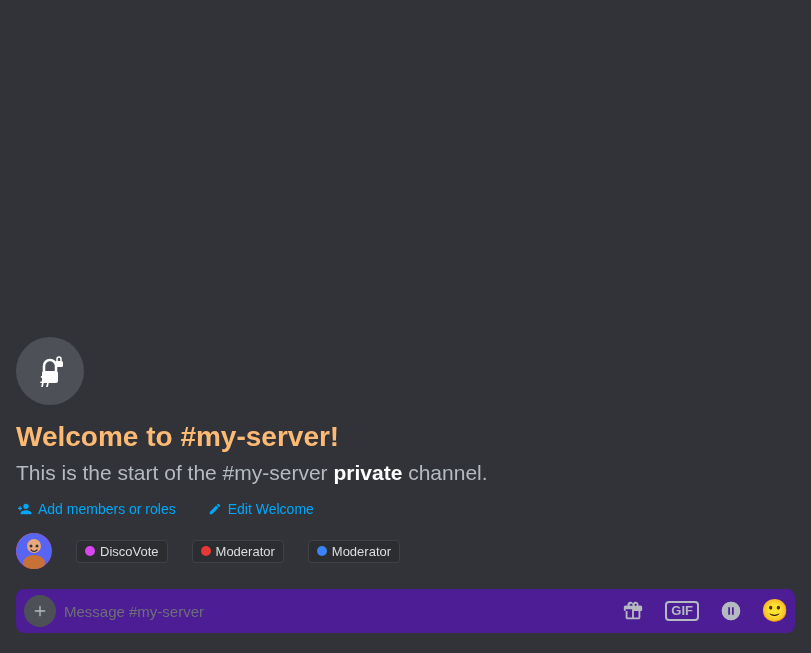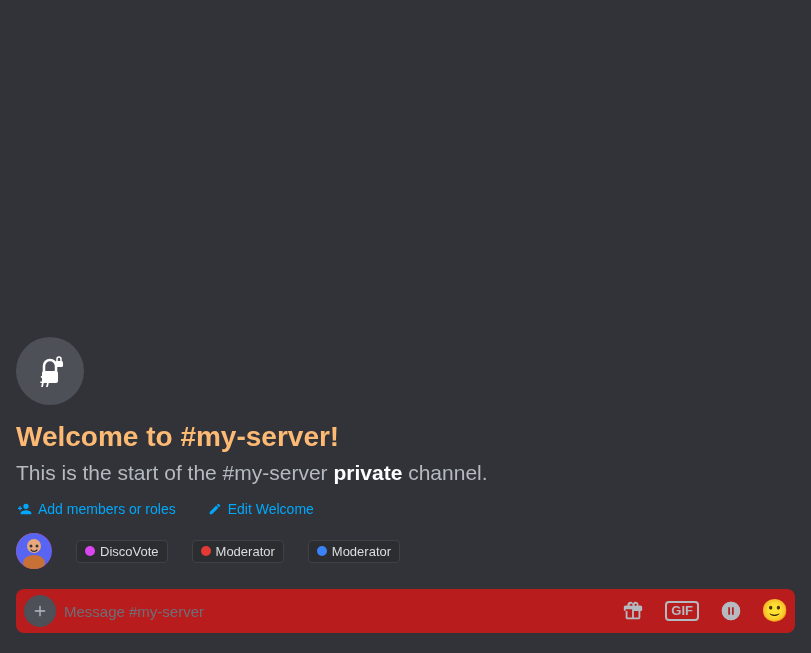--- a/index.html
+++ b/index.html
@@ -108,21 +108,21 @@
     .role-dot {
       width: 10px;
       height: 10px;
       border-radius: 50%;
       flex-shrink: 0;
     }
 
     .message-bar {
       display: flex;
       align-items: center;
-      background-color: #b91c1c;
+      background-color: #4c1d95;
       border-radius: 8px;
       margin: 0 0 8px 0;
       padding: 0 8px;
       height: 44px;
       gap: 8px;
     }
 
     .add-btn {
       width: 32px;
       height: 32px;

